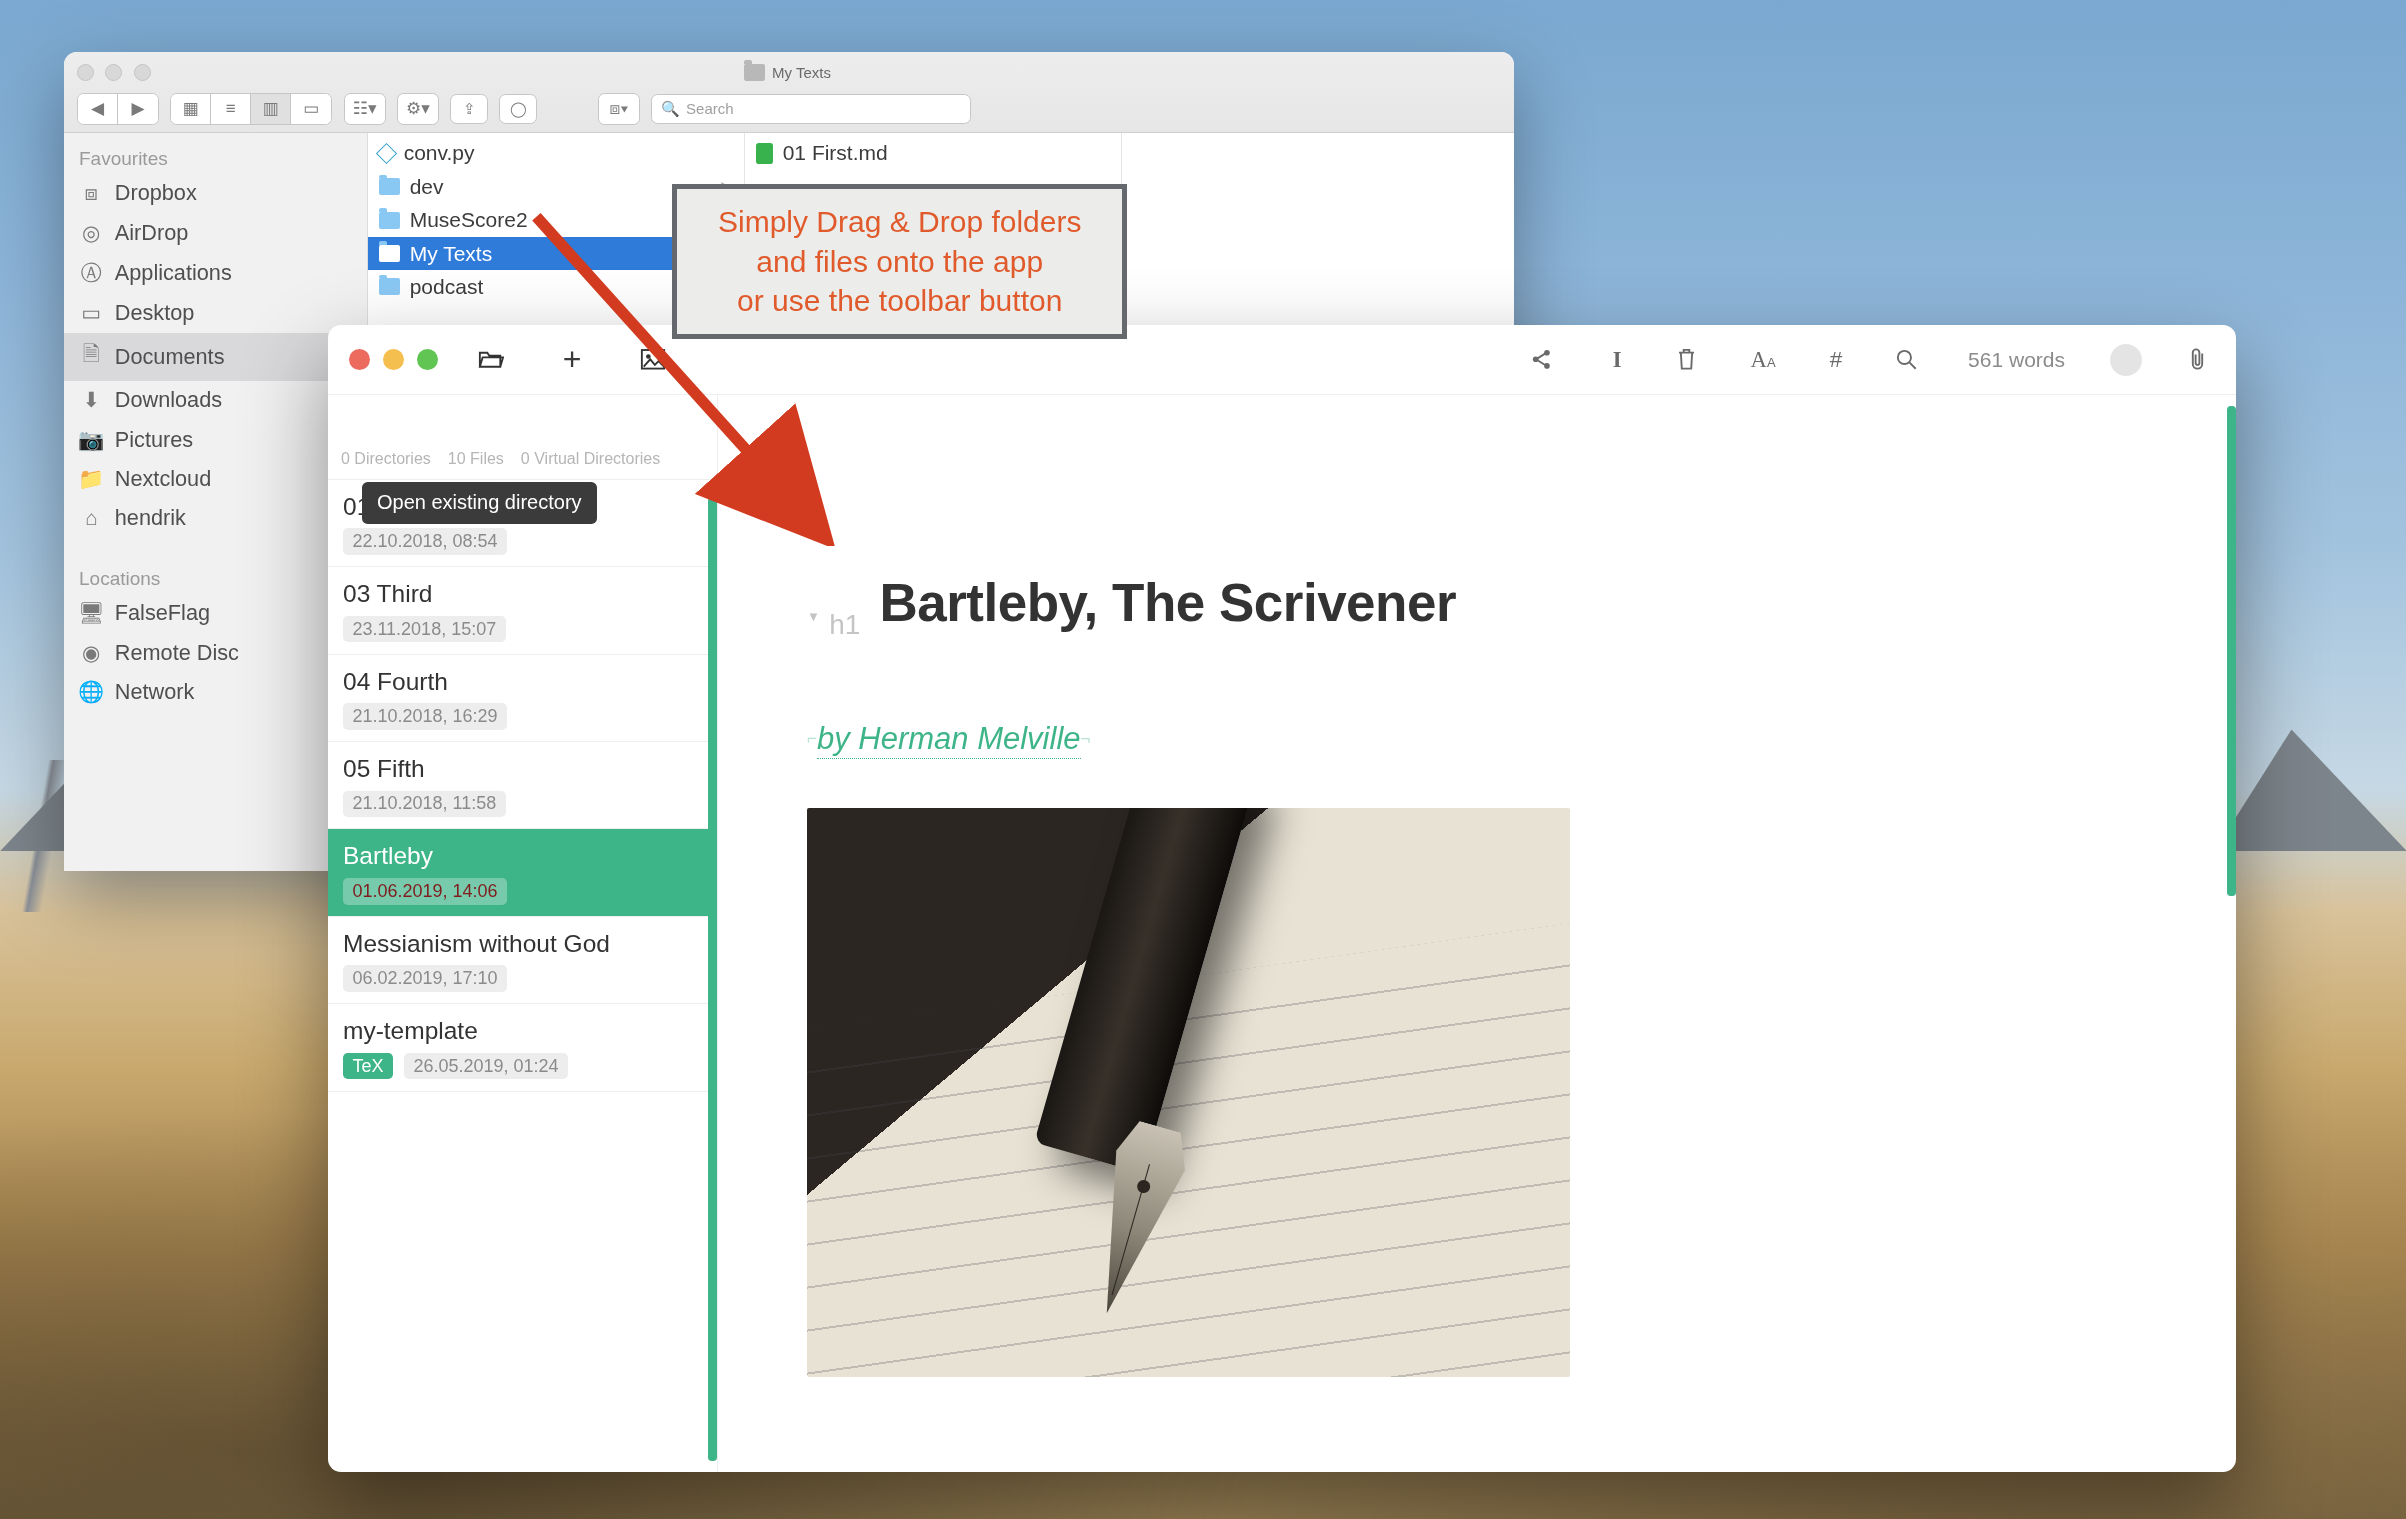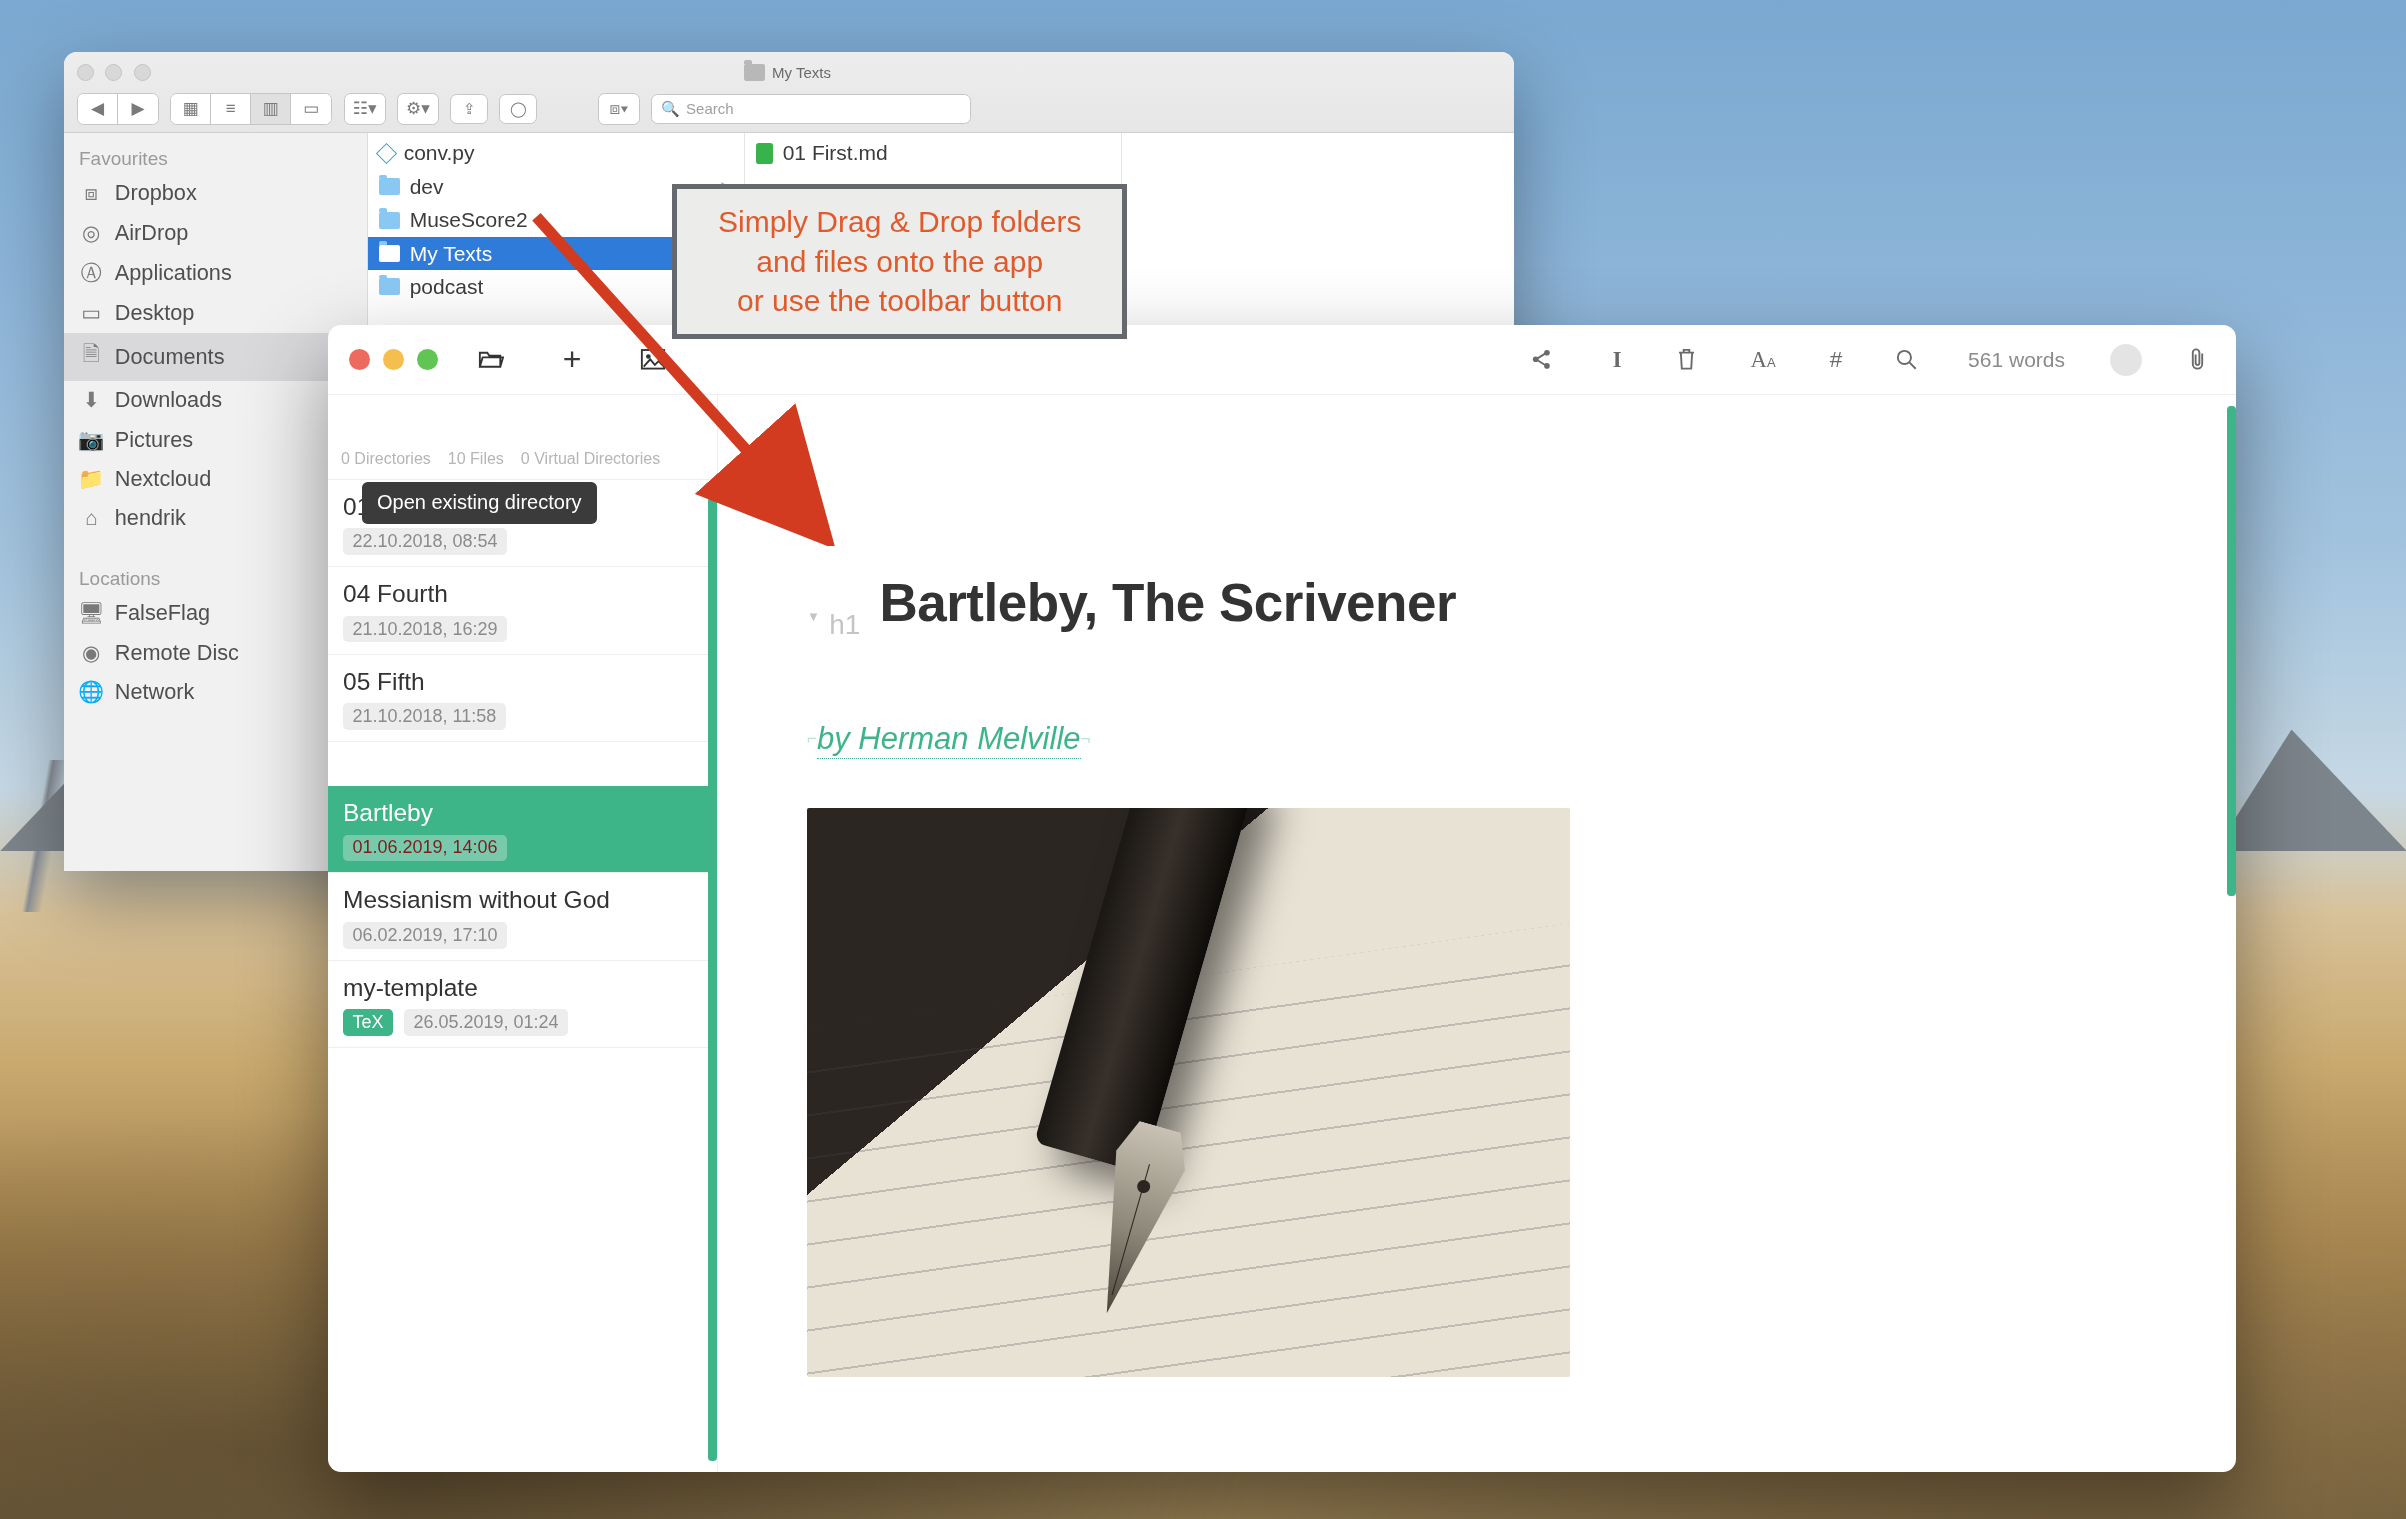--- a/index.html
+++ b/index.html
@@ -100,21 +100,21 @@
 .ed-avatar{width:32px;height:32px;border-radius:50%;background:#e4e4e4;}
 .ed-tools-right button{background:none;border:none;color:#6a6a6a;font-size:22.6px;width:28px;}
 
 .ed-body{flex:1; display:flex; min-height:0;}
 .ed-sidebar{width:390px; border-right:0.9px solid #eee; display:flex; position:relative;}
 .ed-sb-inner{flex:1; overflow:hidden; display:flex; flex-direction:column;}
 .ed-tree-header .counts{ font-size:16px; color:#b5b5b5; padding:5.6px 13px 11.3px; display:flex; gap:17px;}
 .ed-tree-header{padding-top:49px;border-bottom:0.9px solid #eee;}
 .note-list{flex:1; overflow:auto;}
 .note-item{padding:13px 15px 11.3px; border-bottom:0.9px solid #eee;}
-.note-item.selected{background:#3eb489;color:#fff;margin-top:44px;}
+.note-item.selected{background:#3eb489;color:#fff;}
 .note-title{font-size:24.5px;color:#333;}
 .note-item.selected .note-title{color:#fff;}
 .note-meta{margin-top:7.5px;display:flex;gap:11.3px;align-items:center;}
 .note-date{font-size:18px;background:#ededed;color:#8b8b8b;border-radius:4.7px;padding:2.8px 9.4px;}
 .note-item.selected .note-date{background:rgba(255,255,255,.3);color:#7f1d1d;}
 .tag-pill{font-size:18px;background:#3eb489;color:#fff;padding:2.8px 9.4px;border-radius:4.7px;}
 .hash-pill{font-size:18px;background:#ededed;color:#9a9a9a;padding:2.8px 9.4px;border-radius:4.7px;}
 .ed-sb-rail{width:9.4px;background:#3eb489;border-radius:3.8px;position:absolute;right:0;top:102px;bottom:11.3px;}
 .ed-content{flex:1; position:relative; padding:177px 89px 0 89px; overflow:hidden;}
 .h1-line{display:flex;align-items:baseline;gap:19px;}
@@ -367,20 +367,26 @@
           </div>
         </div>
         <div class="note-list" id="notes">
             <div class="note-item">
               <div class="note-title">01 First</div>
               <div class="note-meta">
                 <span class="note-date">22.10.2018, 08:54</span>
               </div>
             </div>
             <div class="note-item">
+              <div class="note-title">03 Third</div>
+              <div class="note-meta">
+                <span class="note-date">23.11.2018, 15:07</span>
+              </div>
+            </div>
+            <div class="note-item">
               <div class="note-title">04 Fourth</div>
               <div class="note-meta">
                 <span class="note-date">21.10.2018, 16:29</span>
               </div>
             </div>
             <div class="note-item">
               <div class="note-title">05 Fifth</div>
               <div class="note-meta">
                 <span class="note-date">21.10.2018, 11:58</span>
               </div>

